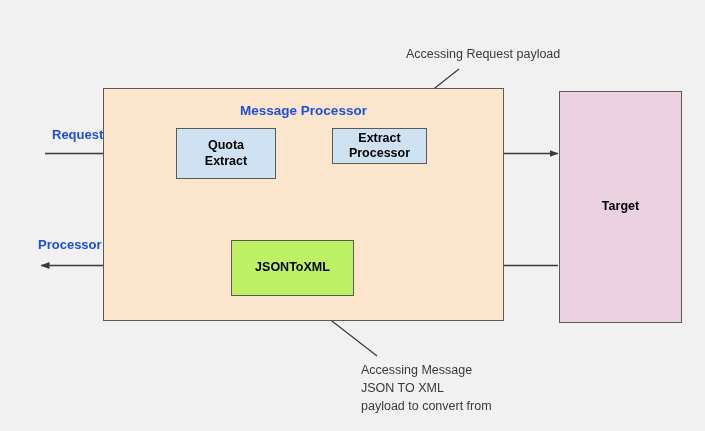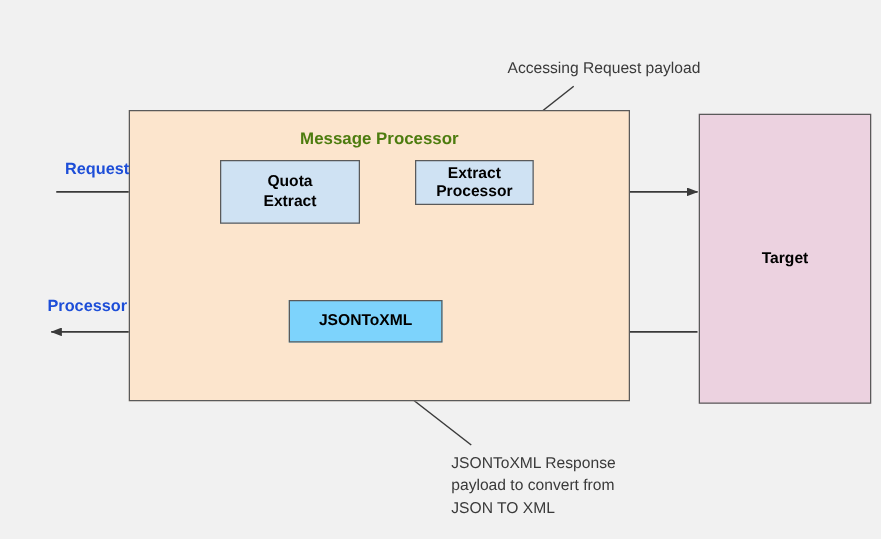--- a/index.html
+++ b/index.html
@@ -47,55 +47,55 @@
   }
   #mp-title {
     position: absolute;
     left: 103px;
     top: 103px;
     width: 401px;
     height: 18px;
     font-size: 13.5px;
     font-weight: bold;
     text-align: center;
-    color: #4d7c0f;
+    color: #1d4ed8;
     z-index: 2;
   }
   
   #quota-box {
     left: 176px;
     top: 128px;
-    width: 112px;
+    width: 100px;
     height: 51px;
     background: #cfe2f3;
     border: 1.3px solid #5a5a5a;
     font-size: 12.5px;
   }
   #extract-box {
     left: 332px;
     top: 128px;
     width: 95px;
     height: 36px;
     background: #cfe2f3;
     border: 1.3px solid #5a5a5a;
     font-size: 12.5px;
   }
   #jsontoxml-box {
     left: 231px;
     top: 240px;
     width: 123px;
-    height: 34px;
-    background: #7dd3fc;
+    height: 56px;
+    background: #bef264;
     border: 1.3px solid #5a5a5a;
     font-size: 12.5px;
   }
   #target-box {
     left: 559px;
     top: 91px;
-    width: 138px;
+    width: 123px;
     height: 232px;
     background: #ecd2e0;
     border: 1.3px solid #5a5a5a;
     font-size: 12.5px;
   }
   
   .flow-label {
     position: absolute;
     font-size: 13px;
     font-weight: bold;
@@ -175,18 +175,18 @@
   </div>
 
   <div class="flow-label" id="request-label">Request</div>
   <div class="flow-label" id="response-label">Processor</div>
 
   <div class="annotation" id="ann-request">
     <div>Accessing Request payload</div>
   </div>
 
   <div class="annotation" id="ann-response">
-    <div>JSONToXML Response</div>
+    <div>Accessing Message</div>
+    <div>JSON TO XML</div>
     <div>payload to convert from</div>
-    <div>JSON TO XML</div>
   </div>
 
 </div>
 
 </body></html>

